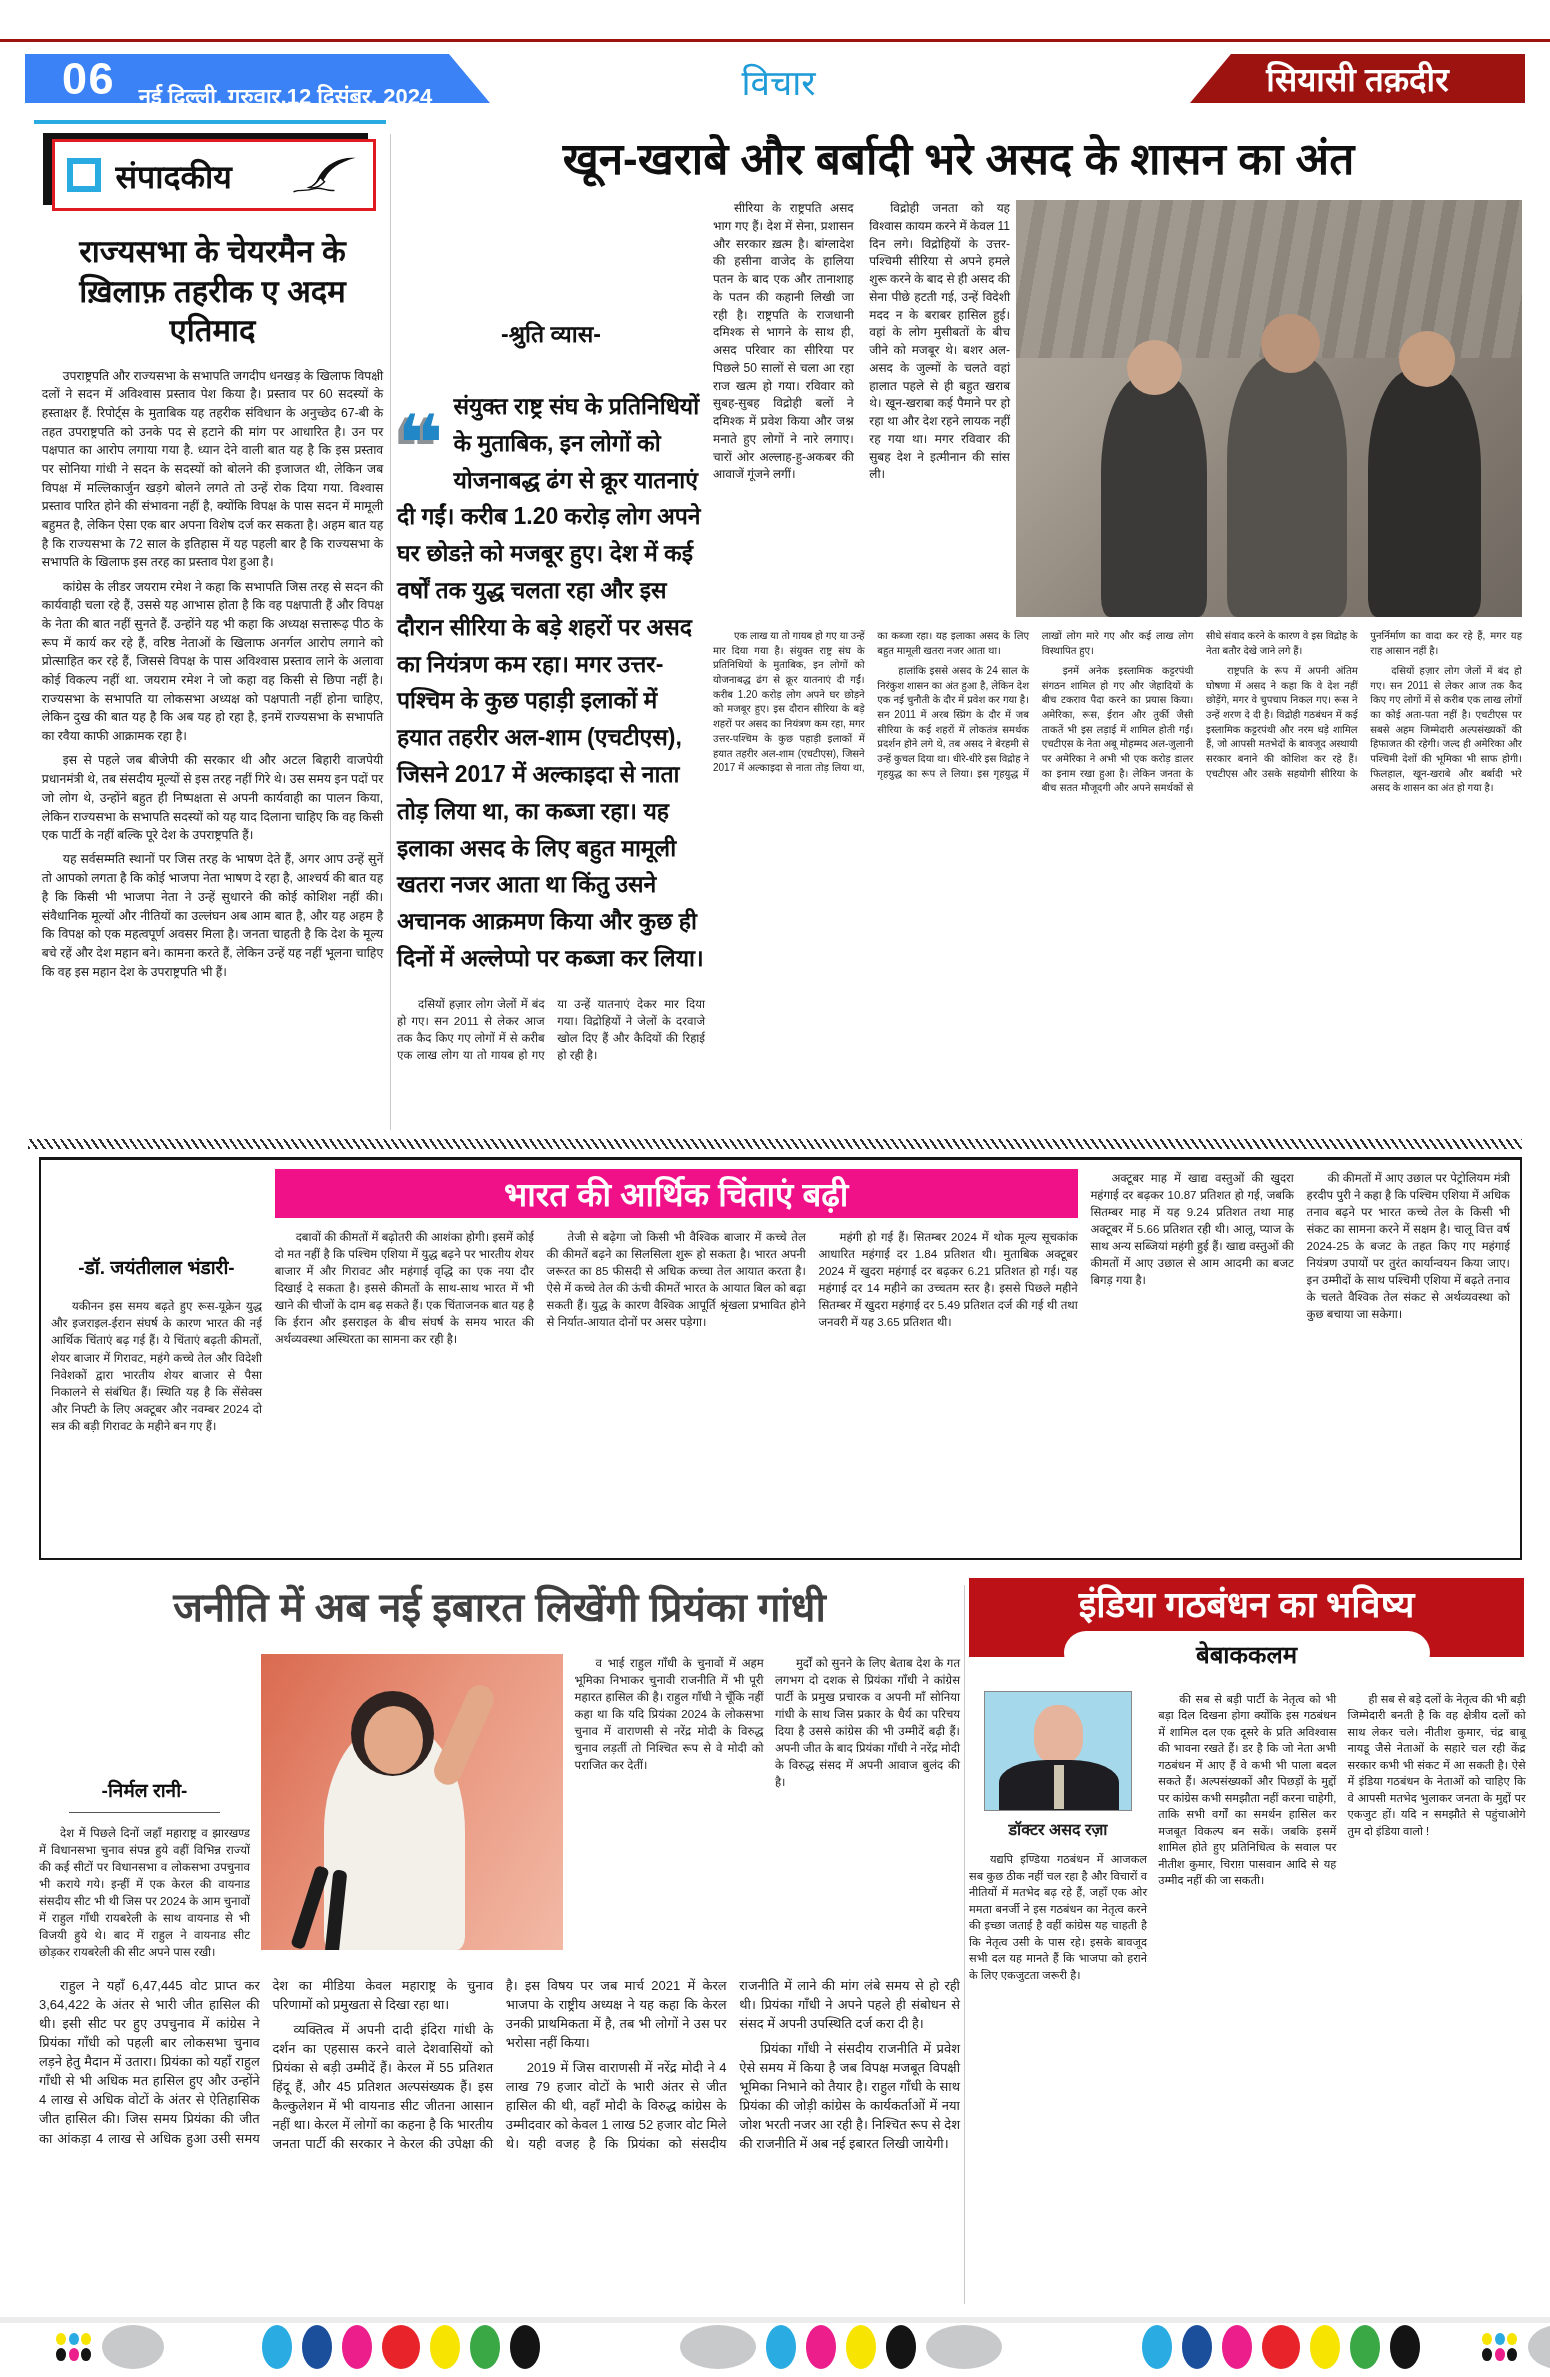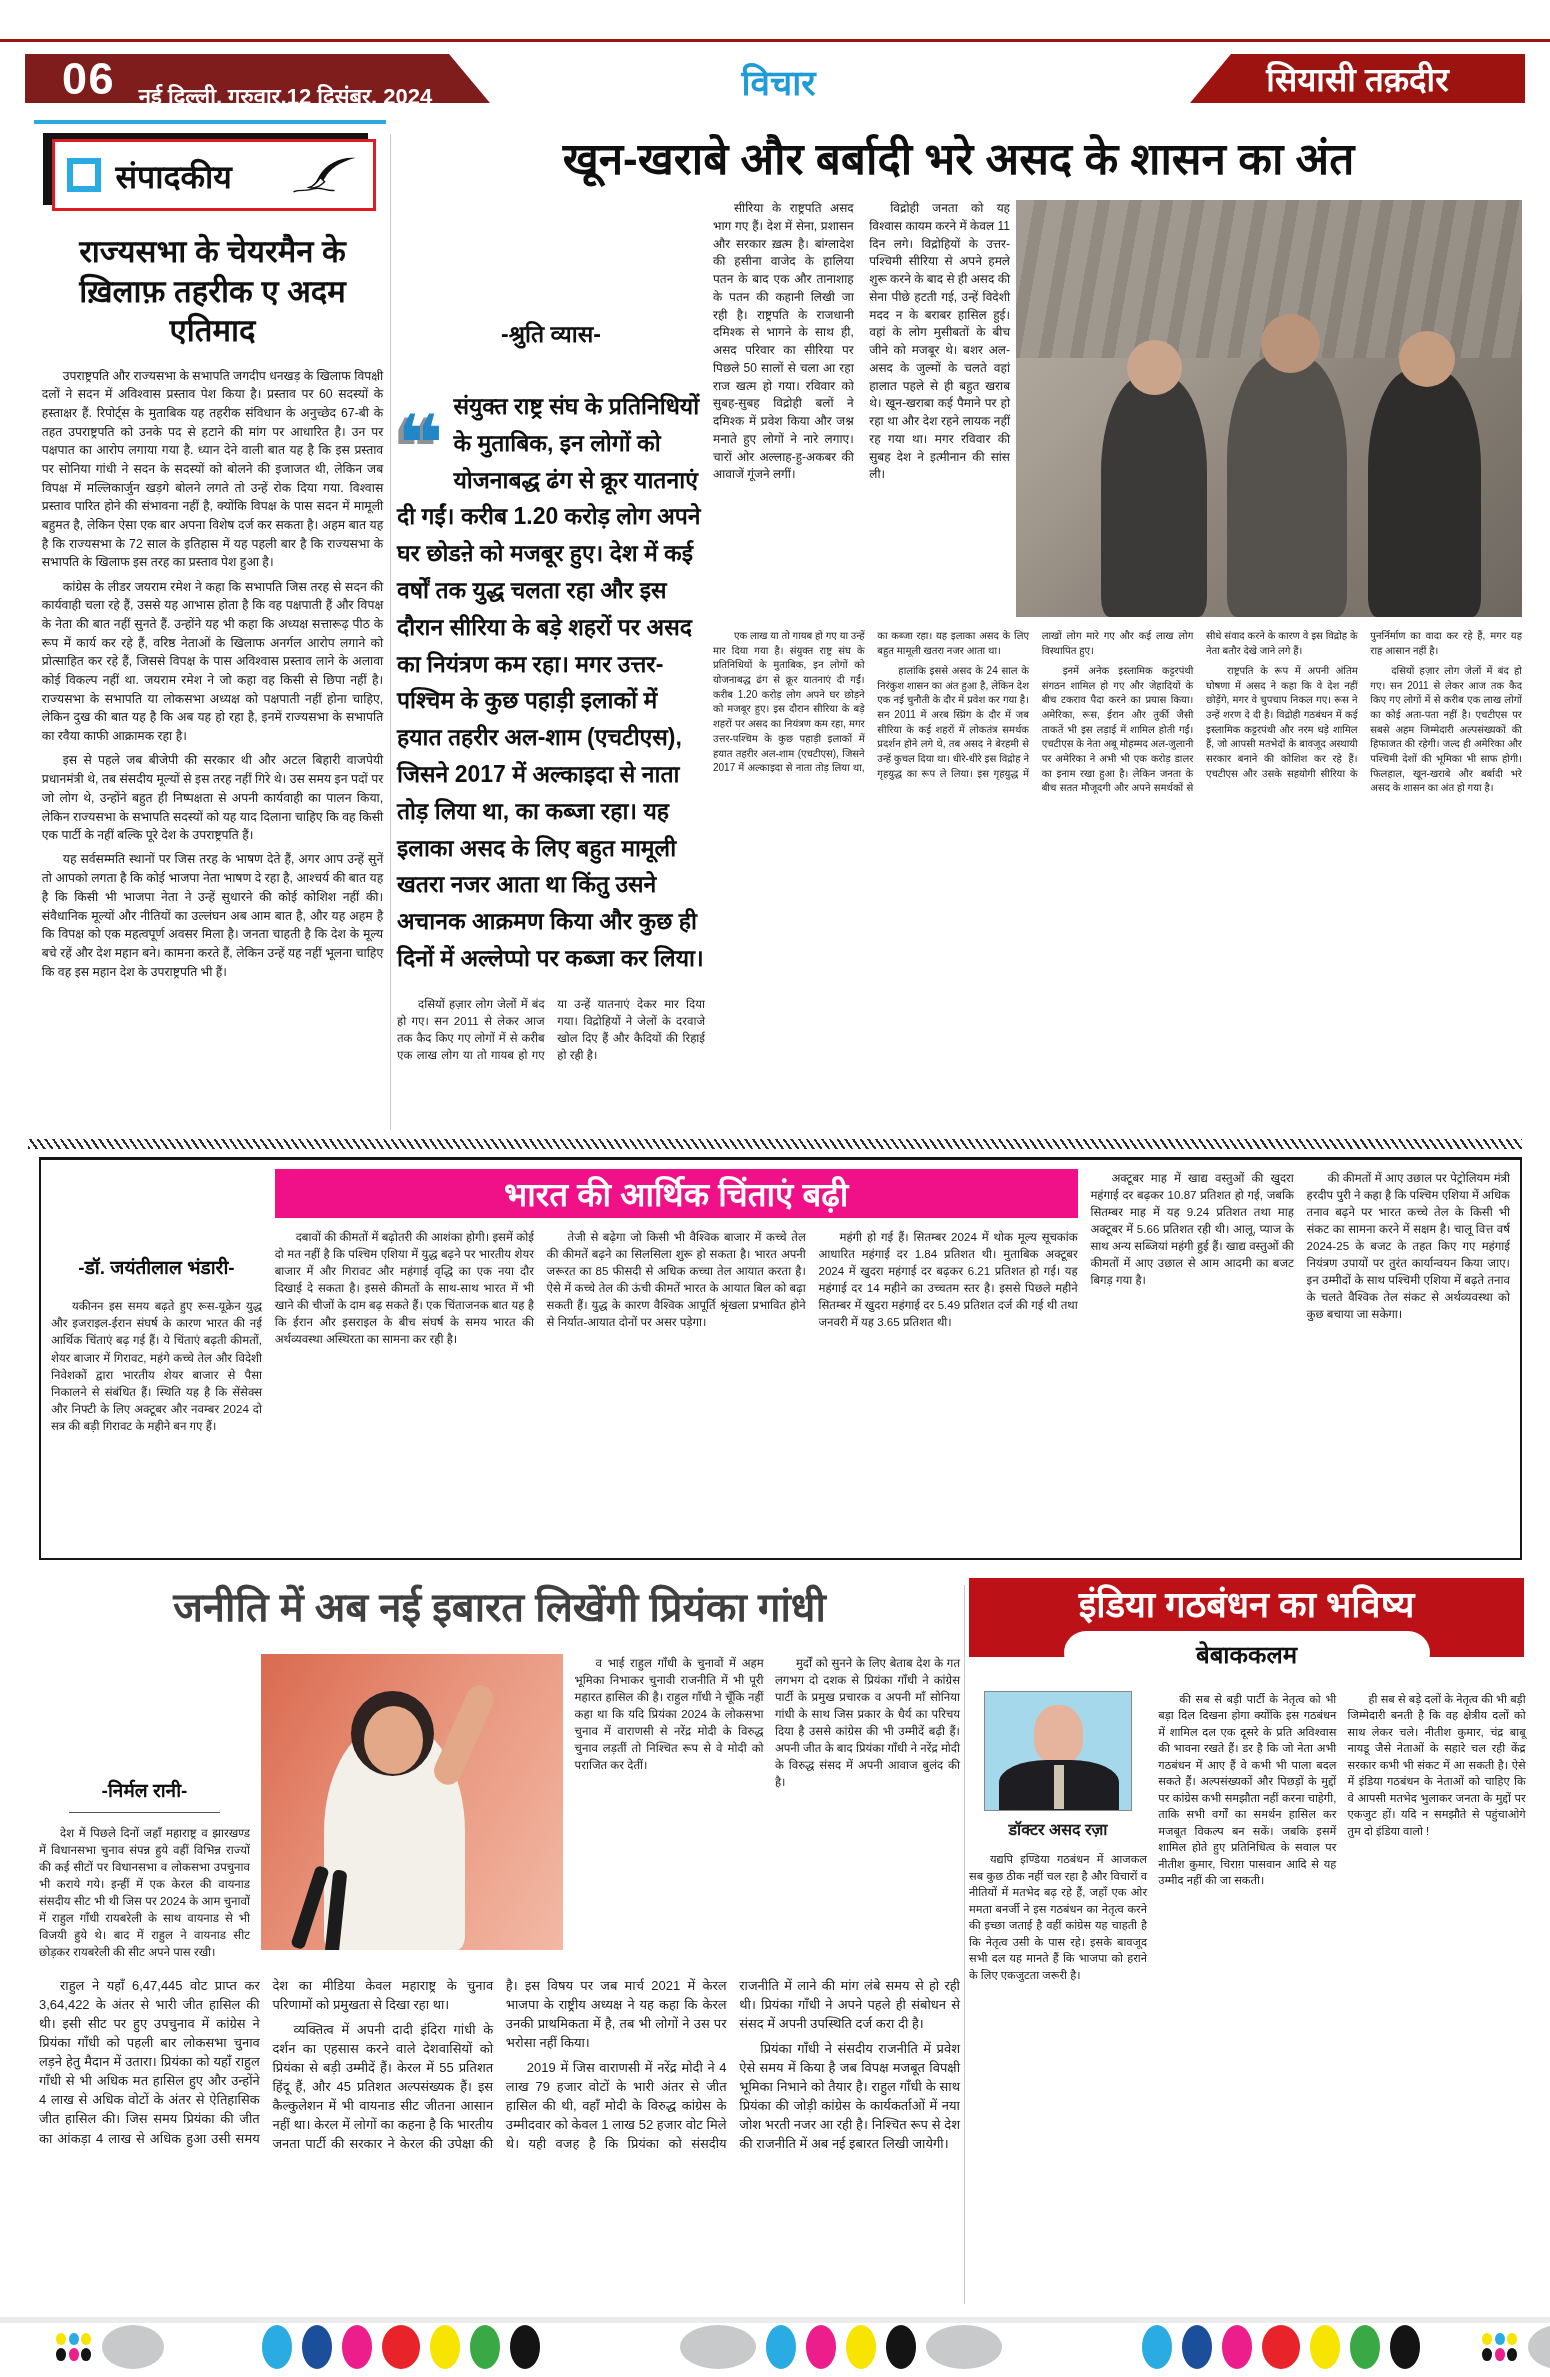--- a/index.html
+++ b/index.html
@@ -4,26 +4,26 @@
 <style>
   * { box-sizing: border-box; margin: 0; padding: 0; }
   html,body { background:#fff; }
   body { font-family:"Liberation Sans","DejaVu Sans",sans-serif; color:#1b1b1b; }
   #page { position:relative; width:1550px; height:2377px; background:#fff; overflow:hidden; margin:0 auto; }
 
   .abs { position:absolute; }
 
   
   #top-rule { left:0; top:39px; width:1550px; height:2.8px; background:#9c1310; }
-  #header-left { left:25px; top:54px; width:465px; height:49px; background:#7f1d1d;
+  #header-left { left:25px; top:54px; width:465px; height:49px; background:#3b82f6;
     clip-path:polygon(0 0, calc(100% - 41px) 0, 100% 100%, 0 100%);
     display:flex; align-items:center; gap:24px; padding-left:37px; }
   #page-number { font-size:45px; font-weight:800; color:#fff; line-height:1; letter-spacing:1.4px; }
   #dateline { font-size:22px; font-weight:700; color:#fff;margin-top:32px; }
-  #section-title { left:694px; top:58px; width:169px; text-align:center; color:#1f9bd7; font-size:35px; font-weight:700; }
+  #section-title { left:694px; top:58px; width:169px; text-align:center; color:#1f9bd7; font-size:35px; font-weight:400; }
   #header-right { right:25px; top:54px; width:335px; height:49px; background:#9c1310;
     clip-path:polygon(41px 0, 100% 0, 100% 100%, 0 100%);
     display:flex; align-items:center; justify-content:center; }
   #masthead { font-size:33px; font-weight:700; color:#fff; }
   #blue-rule { left:34px; top:120px; width:352px; height:4.2px; background:#29abe2; }
   .vrule { width:0.7px; background:#c9c9c9; }
 
   
   #editorial { left:39px; top:132px; width:347px; height:998px; }
   #ed-box { position:relative; margin:7px 10px 0 12.7px; height:72px; }

